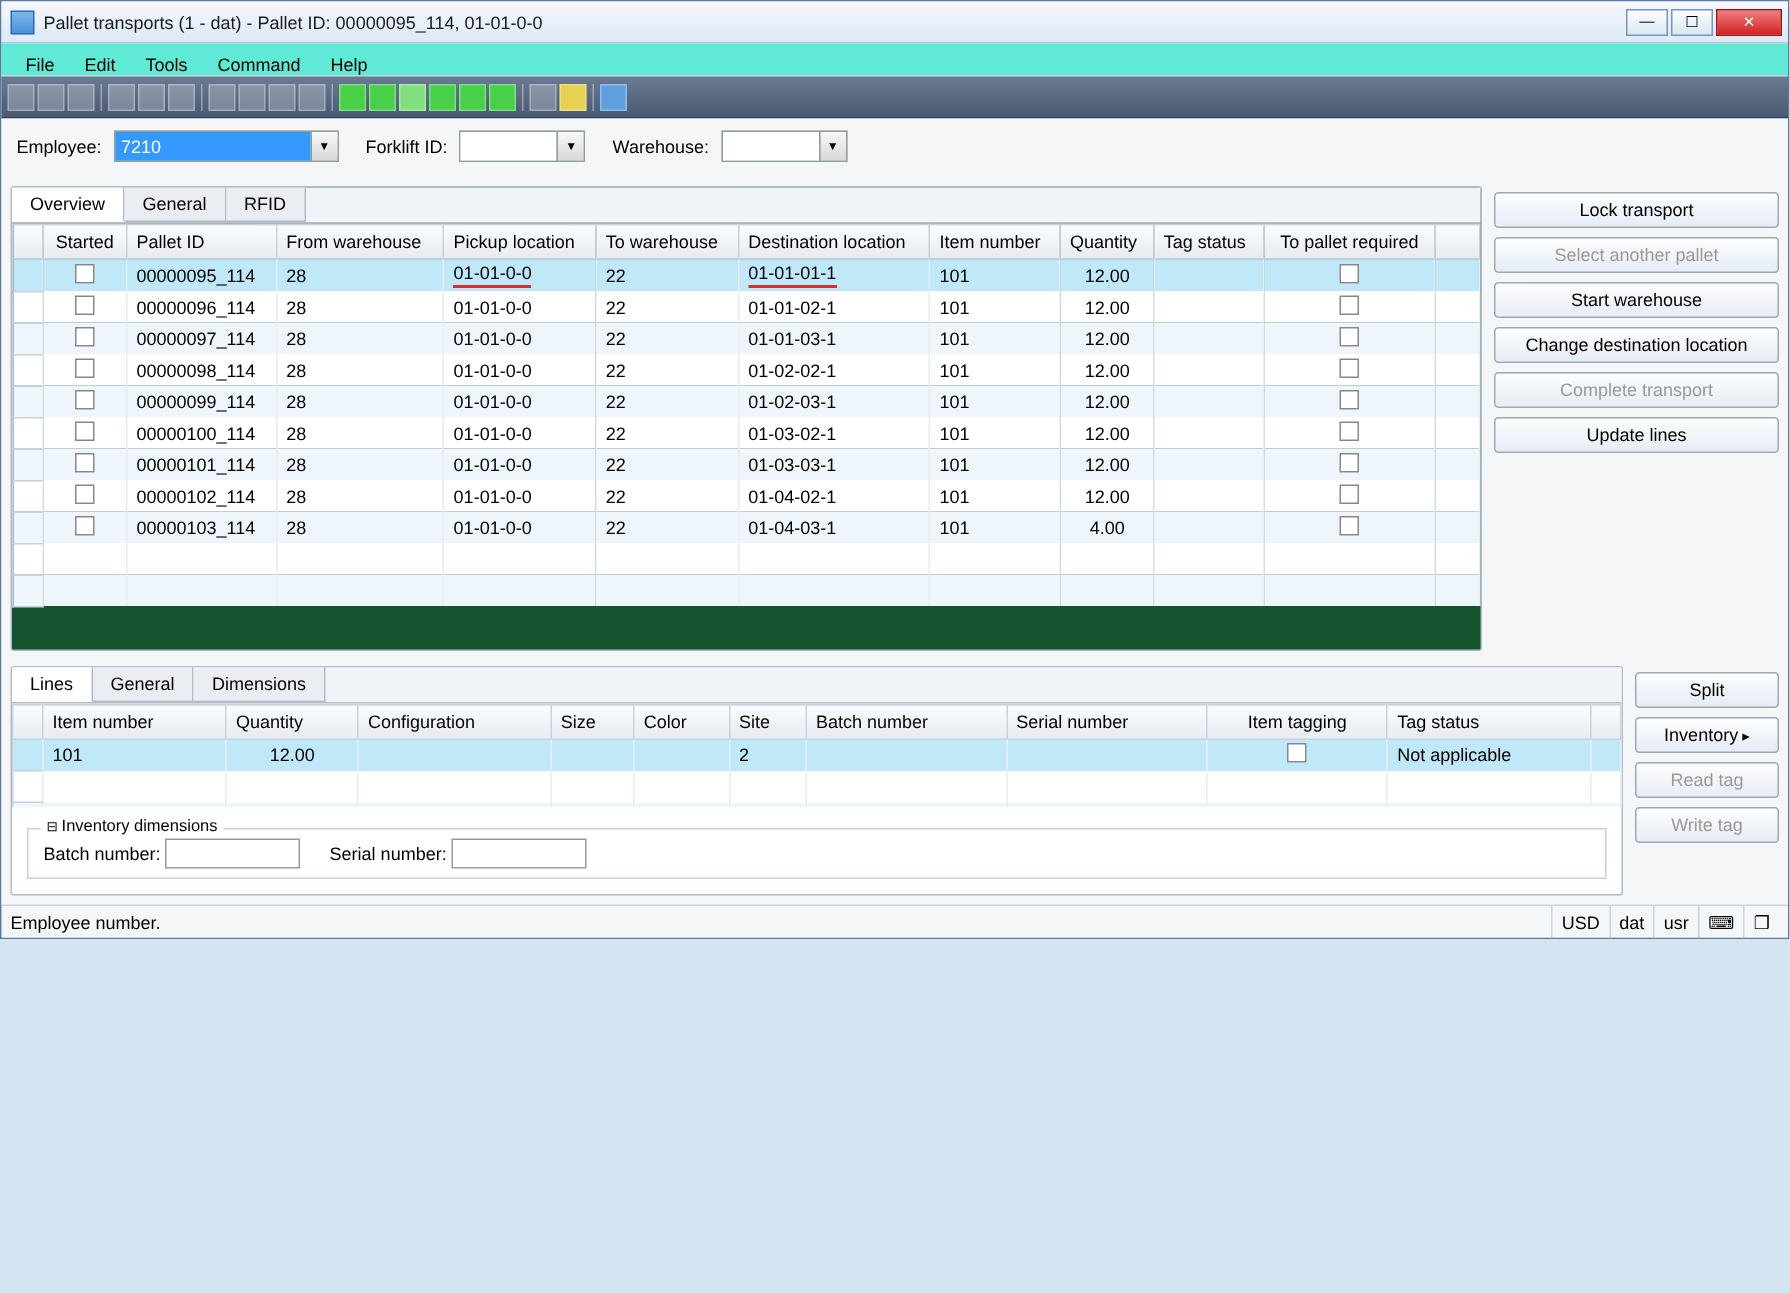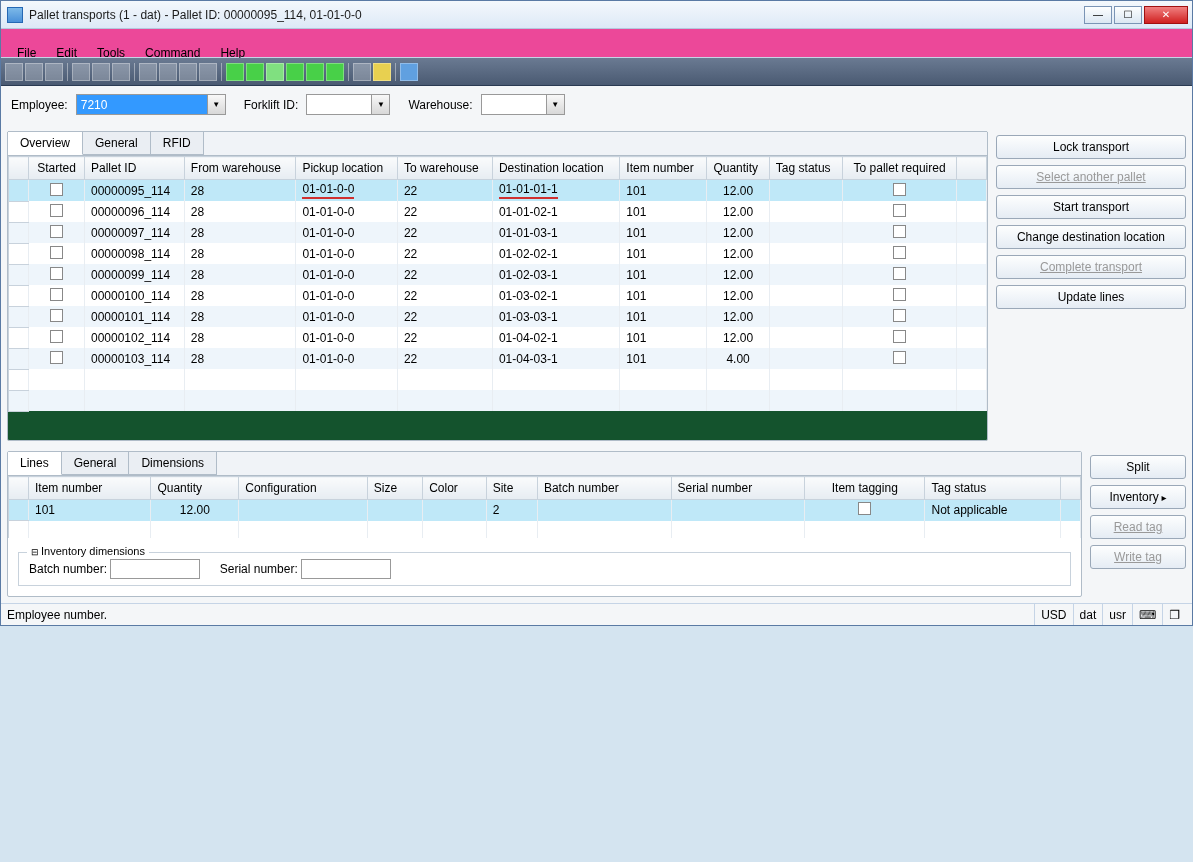--- a/index.html
+++ b/index.html
@@ -4,41 +4,41 @@
 <style>
 * { box-sizing: border-box; font-family: "Segoe UI", Tahoma, sans-serif; font-size: 12px; }
 html, body { margin: 0; padding: 0; height: 100%; background: #d4e4f0; }
 .window { width: 1193px; height: 626px; display: flex; flex-direction: column; background: #fff; border: 1px solid #5a7aa4; }
 .titlebar { height: 28px; background: linear-gradient(#f4f8fc, #dde9f7); display: flex; align-items: center; padding: 0 4px 0 6px; border-bottom: 1px solid #b5c8de; }
 .titlebar .icon { width: 16px; height: 16px; margin-right: 6px; background: linear-gradient(#7db9e8,#4a90d9); border:1px solid #2568b4; }
 .titlebar .title { flex: 1; color: #1a1a1a; }
 .winbtns { display: flex; }
 .winbtn { width: 28px; height: 18px; margin-left: 2px; border: 1px solid #7a94b5; background: linear-gradient(#fdfefe,#dbe7f3); display:flex; align-items:center; justify-content:center; font-size:10px; }
 .winbtn.close { background: linear-gradient(#f08080,#d02020); color:#fff; border-color:#a01010; width:44px; }
-.menubar { height: 22px; background: #ec4899; border-bottom: 1px solid #c5d4e6; display: flex; padding: 14px 6px; }
+.menubar { height: 22px; background: #5eead4; border-bottom: 1px solid #c5d4e6; display: flex; padding: 4px 6px; }
 .menubar span { padding: 3px 10px; cursor: default; }
 .toolbar { height: 28px; background: linear-gradient(#6a7a92,#4a5a72); border-bottom: 1px solid #2a3a52; display: flex; align-items: center; padding: 0 4px; gap:2px; }
 .tb { width: 18px; height: 18px; background: rgba(255,255,255,0.25); border: 1px solid rgba(255,255,255,0.3); }
 .tb.sep { width: 1px; background: rgba(255,255,255,0.4); border:none; margin:0 2px; }
 .tb.nav { background: #48d048; }
 .tb.navlt { background: #80e080; }
 .tb.yellow { background: #e8d050; }
 .tb.blue { background: #60a0e0; }
 .client { flex: 1; display: flex; flex-direction: column; background: #f4f6f8; padding: 6px; gap:10px; overflow:hidden; }
 .filterrow { display: flex; align-items: center; gap: 6px; padding: 2px 4px 6px 4px; }
 .filterrow label { margin-right: 2px; }
 .combo { height: 21px; border: 1px solid #999; background: #86efac; display: flex; }
 .combo input { border: none; padding: 0 4px; width: 100px; outline: none; }
 .combo .arrow { width: 18px; border-left: 1px solid #999; background: linear-gradient(#f8f8f8,#d8d8d8); text-align:center; font-size:8px; line-height:19px; }
 .highlight { background: #3399ff; color:#fff; }
 .splitpane { flex:1; display:flex; gap:8px; min-height:0; }
 .leftcol { flex:1; display:flex; flex-direction:column; gap:8px; min-width:0; }
 .rightcol { width: 190px; display:flex; flex-direction:column; gap:6px; padding-top:4px; }
 .btn { height: 24px; border: 1px solid #9aa8b8; background: linear-gradient(#fdfefe,#e5ecf4); border-radius: 3px; text-align: center; line-height: 22px; cursor: default; }
-.btn.disabled { color: #999; text-decoration: underline; }
+.btn.disabled { color: #999; }
 .btn.flyout::after { content: " ▸"; font-size:10px; }
 .tabset { display:flex; flex-direction:column; border: 1px solid #b0bcc8; background:#14532d; border-radius:2px; }
 .tabs { display:flex; height:24px; background:#f0f3f7; border-bottom:1px solid #b0bcc8; }
 .tab { padding: 4px 12px; border-right:1px solid #b0bcc8; border-bottom:1px solid #b0bcc8; background:#eaeef3; cursor:default; }
 .tab.active { background:#fff; border-bottom:1px solid #fff; }
 .gridwrap { flex:1; overflow:auto; }
 table.grid { border-collapse: collapse; width: 100%; }
 table.grid th { background: linear-gradient(#fafbfc,#e6ecf2); border: 1px solid #c8d2dc; padding: 4px 6px; font-weight: normal; text-align: left; white-space:nowrap; }
 table.grid td { border-right: 1px solid #e8edf2; padding: 2px 6px; height: 21px; white-space:nowrap; }
 table.grid tr.odd td { background: #eef5fb; }
@@ -311,21 +311,21 @@
                     <td></td>
                   </tr>
                 </tbody>
             </table>
           </div>
         </div>
       </div>
       <div class="rightcol">
         <div class="btn">Lock transport</div>
         <div class="btn disabled">Select another pallet</div>
-        <div class="btn">Start transport</div>
+        <div class="btn">Start warehouse</div>
         <div class="btn">Change destination location</div>
         <div class="btn disabled">Complete transport</div>
         <div class="btn">Update lines</div>
       </div>
     </div>
 
     <div class="splitpane" style="flex:1">
       <div class="leftcol">
         <div class="panelgroup" style="flex:1">
           <div class="tabs">

